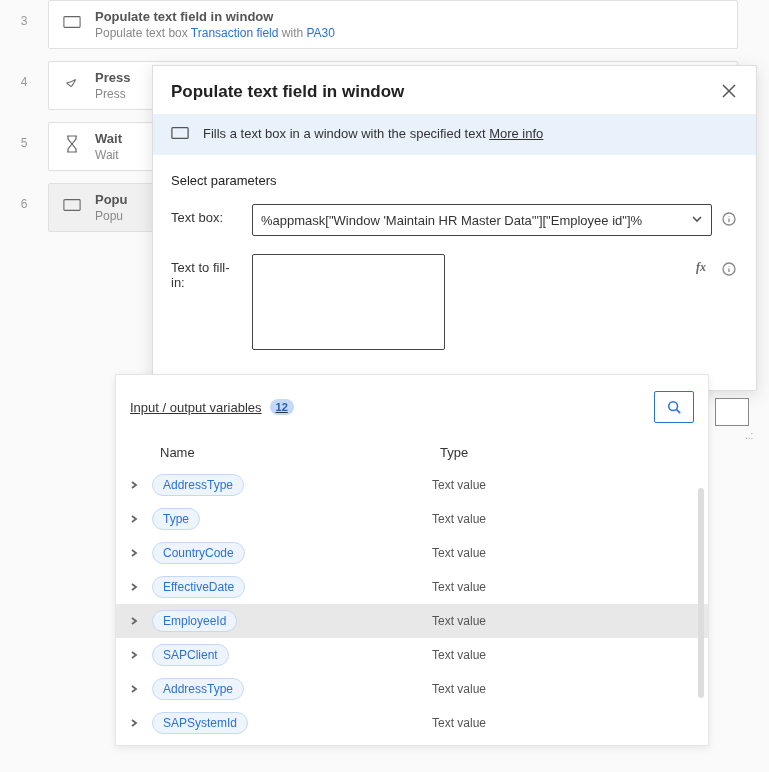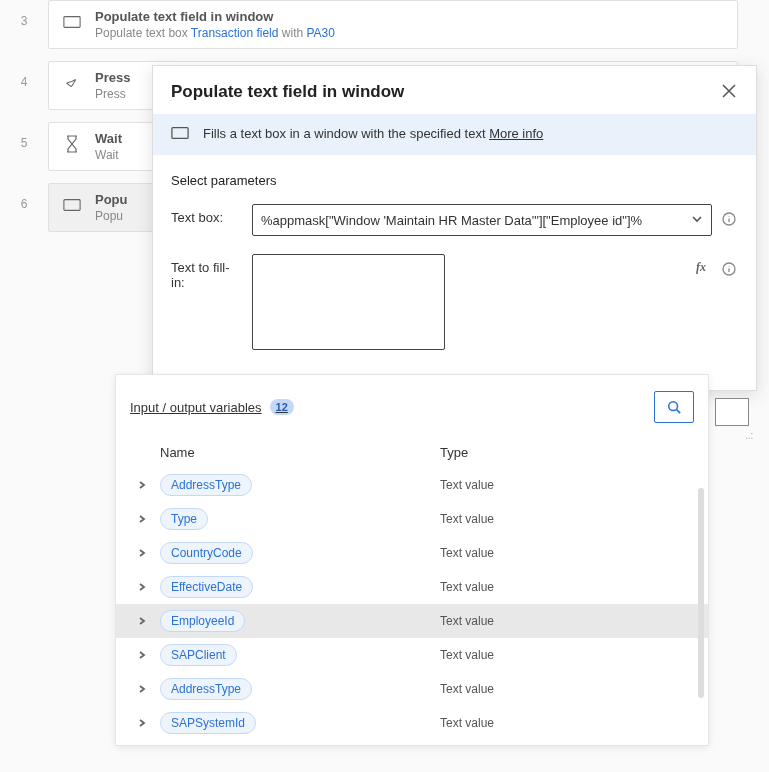--- a/index.html
+++ b/index.html
@@ -48,21 +48,21 @@
   .var-head { display: flex; justify-content: space-between; align-items: center; padding: 16px 14px 14px 14px; }
   .var-head-left { display: flex; align-items: center; gap: 8px; font-size: 13px; color: #333; text-decoration: underline; }
   .var-count { background: #c4d9f5; color: #2a5db0; font-size: 11px; padding: 2px 6px; border-radius: 8px; font-weight: 600; }
   .var-search { width: 40px; height: 32px; border: 1px solid #2a72d4; border-radius: 2px; display: flex; align-items: center; justify-content: center; cursor: pointer; }
   .var-search svg { width: 14px; height: 14px; stroke: #2a72d4; stroke-width: 1.8; fill: none; }
   .var-cols { display: flex; padding: 8px 14px 8px 44px; font-size: 13px; color: #333; }
   .var-col-name { width: 280px; }
   .var-col-type { flex: 1; }
   .var-body { flex: 1; overflow-y: auto; position: relative; }
   .var-scroll-track { position: absolute; right: 4px; top: 20px; width: 6px; height: 210px; background: #ddd; border-radius: 3px; }
-  .var-row { display: flex; align-items: center; padding: 6px 14px 6px 20px; font-size: 13px; }
+  .var-row { display: flex; align-items: center; padding: 6px 14px 6px 12px; font-size: 13px; }
   .var-row.hover { background: #e8e8e8; }
   .var-expand { width: 12px; height: 12px; margin-right: 12px; display: flex; align-items: center; justify-content: center; cursor: pointer; }
   .var-expand svg { width: 8px; height: 8px; stroke: #666; stroke-width: 1.8; fill: none; }
   .var-chip { display: inline-block; border: 1px solid #c4d9f5; background: #eef4fc; color: #2a72d4; font-size: 12px; padding: 3px 10px; border-radius: 11px; cursor: pointer; }
   .var-chip-wrap { width: 280px; }
   .var-type { color: #555; font-size: 12px; }
 </style>
 </head>
 <body>
 

